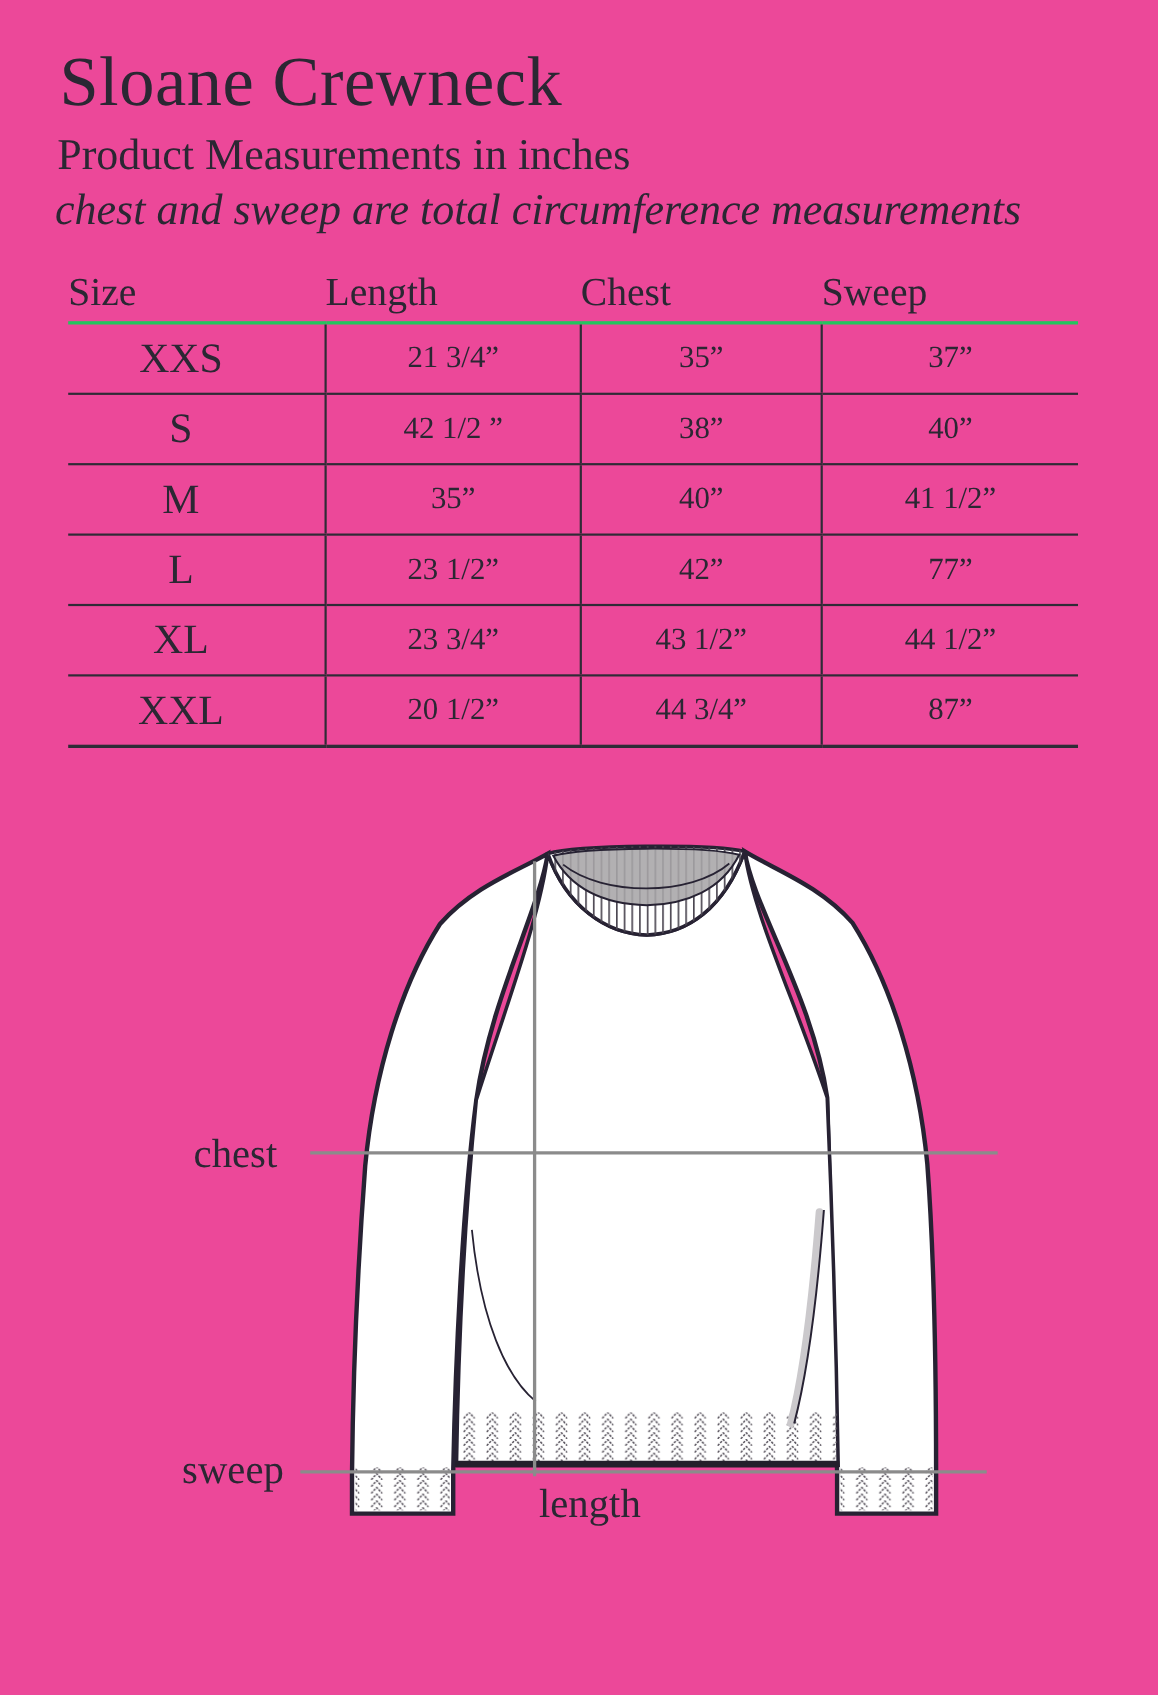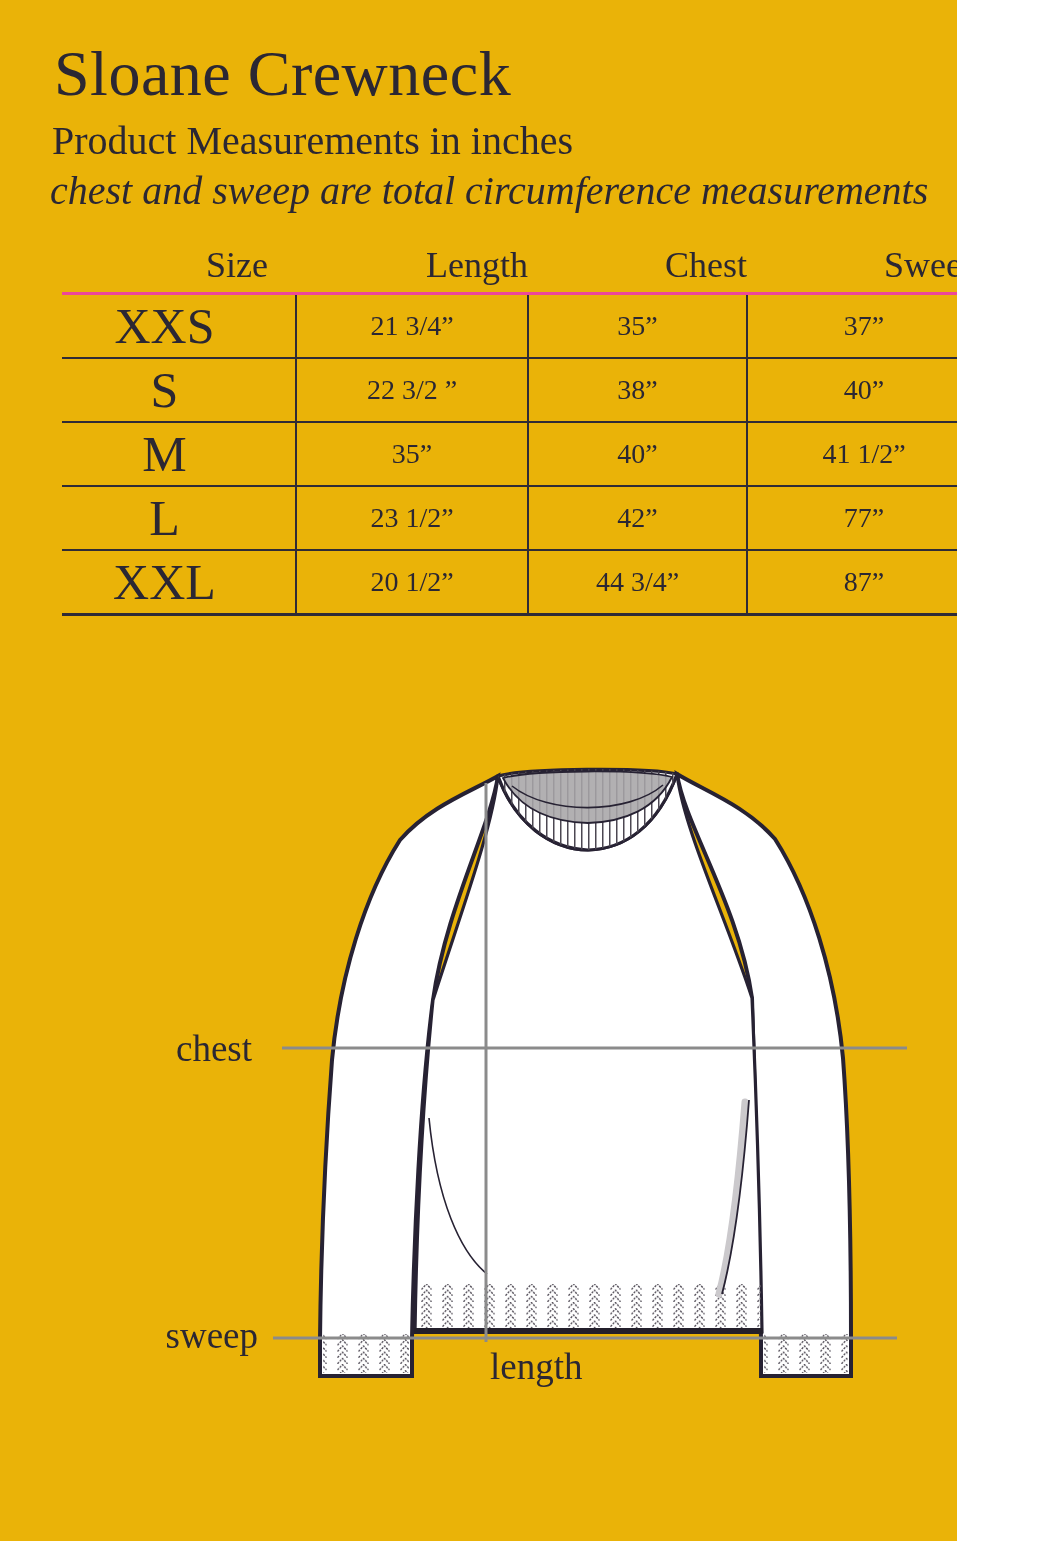--- a/index.html
+++ b/index.html
@@ -1,19 +1,19 @@
 <!DOCTYPE html>
 <html><head>
 <meta charset="utf-8">
 <style>
   html,body{margin:0;padding:0;background:#ffffff;}
   .page{
     position:relative;
-    width:957px;height:1541px;
-    background:#eab308;
+    width:1053px;height:1541px;
+    background:#ec4899;
     font-family:"Liberation Serif","DejaVu Serif",serif;
     color:#2b2733;
     overflow:hidden;
   }
   .abs{position:absolute;}
   .title{
     left:54px;top:42px;
     font-size:64px;line-height:1.0;
     letter-spacing:0.5px;
     white-space:nowrap;
@@ -33,36 +33,36 @@
     position:absolute;
     left:62px;top:242px;
     width:918px;
     border-collapse:collapse;
     table-layout:fixed;
   }
   .size-table th{
     font-weight:normal;
     font-size:36px;
     height:44px;
-    text-align:right;
+    text-align:left;
     vertical-align:bottom;
     padding:0 0 6px 0;
-    border-bottom:3px solid #ec4899;
+    border-bottom:3px solid #22c55e;
   }
   .size-table td{
     font-size:28px;
     height:62px;
     text-align:center;
     vertical-align:middle;
     padding:0;
     border-bottom:2px solid #2f2b36;
   }
   .size-table tbody tr:last-child td{border-bottom:3px solid #2f2b36;}
   .size-table tbody td + td{border-left:2px solid #2f2b36;}
-  .size-table .c-size{padding-right:28px;font-size:50px;}
+  .size-table .c-size{padding-right:28px;font-size:38px;}
   .size-table th.c-size{font-size:36px;}
   svg.drawing{
     position:absolute;left:0;top:0;
     width:1053px;height:1541px;
   }
   svg.drawing text{
     font-family:"Liberation Serif","DejaVu Serif",serif;
     font-size:37px;
     fill:#2b2733;
   }
@@ -93,35 +93,41 @@
     </thead>
     <tbody>
       <tr>
         <td class="c-size">XXS</td>
         <td>21 3/4”</td>
         <td>35”</td>
         <td>37”</td>
       </tr>
       <tr>
         <td class="c-size">S</td>
-        <td>22 3/2 ”</td>
+        <td>42 1/2 ”</td>
         <td>38”</td>
         <td>40”</td>
       </tr>
       <tr>
         <td class="c-size">M</td>
         <td>35”</td>
         <td>40”</td>
         <td>41 1/2”</td>
       </tr>
       <tr>
         <td class="c-size">L</td>
         <td>23 1/2”</td>
         <td>42”</td>
         <td>77”</td>
+      </tr>
+      <tr>
+        <td class="c-size">XL</td>
+        <td>23 3/4”</td>
+        <td>43 1/2”</td>
+        <td>44 1/2”</td>
       </tr>
       <tr>
         <td class="c-size">XXL</td>
         <td>20 1/2”</td>
         <td>44 3/4”</td>
         <td>87”</td>
       </tr>
     </tbody>
   </table>
 

